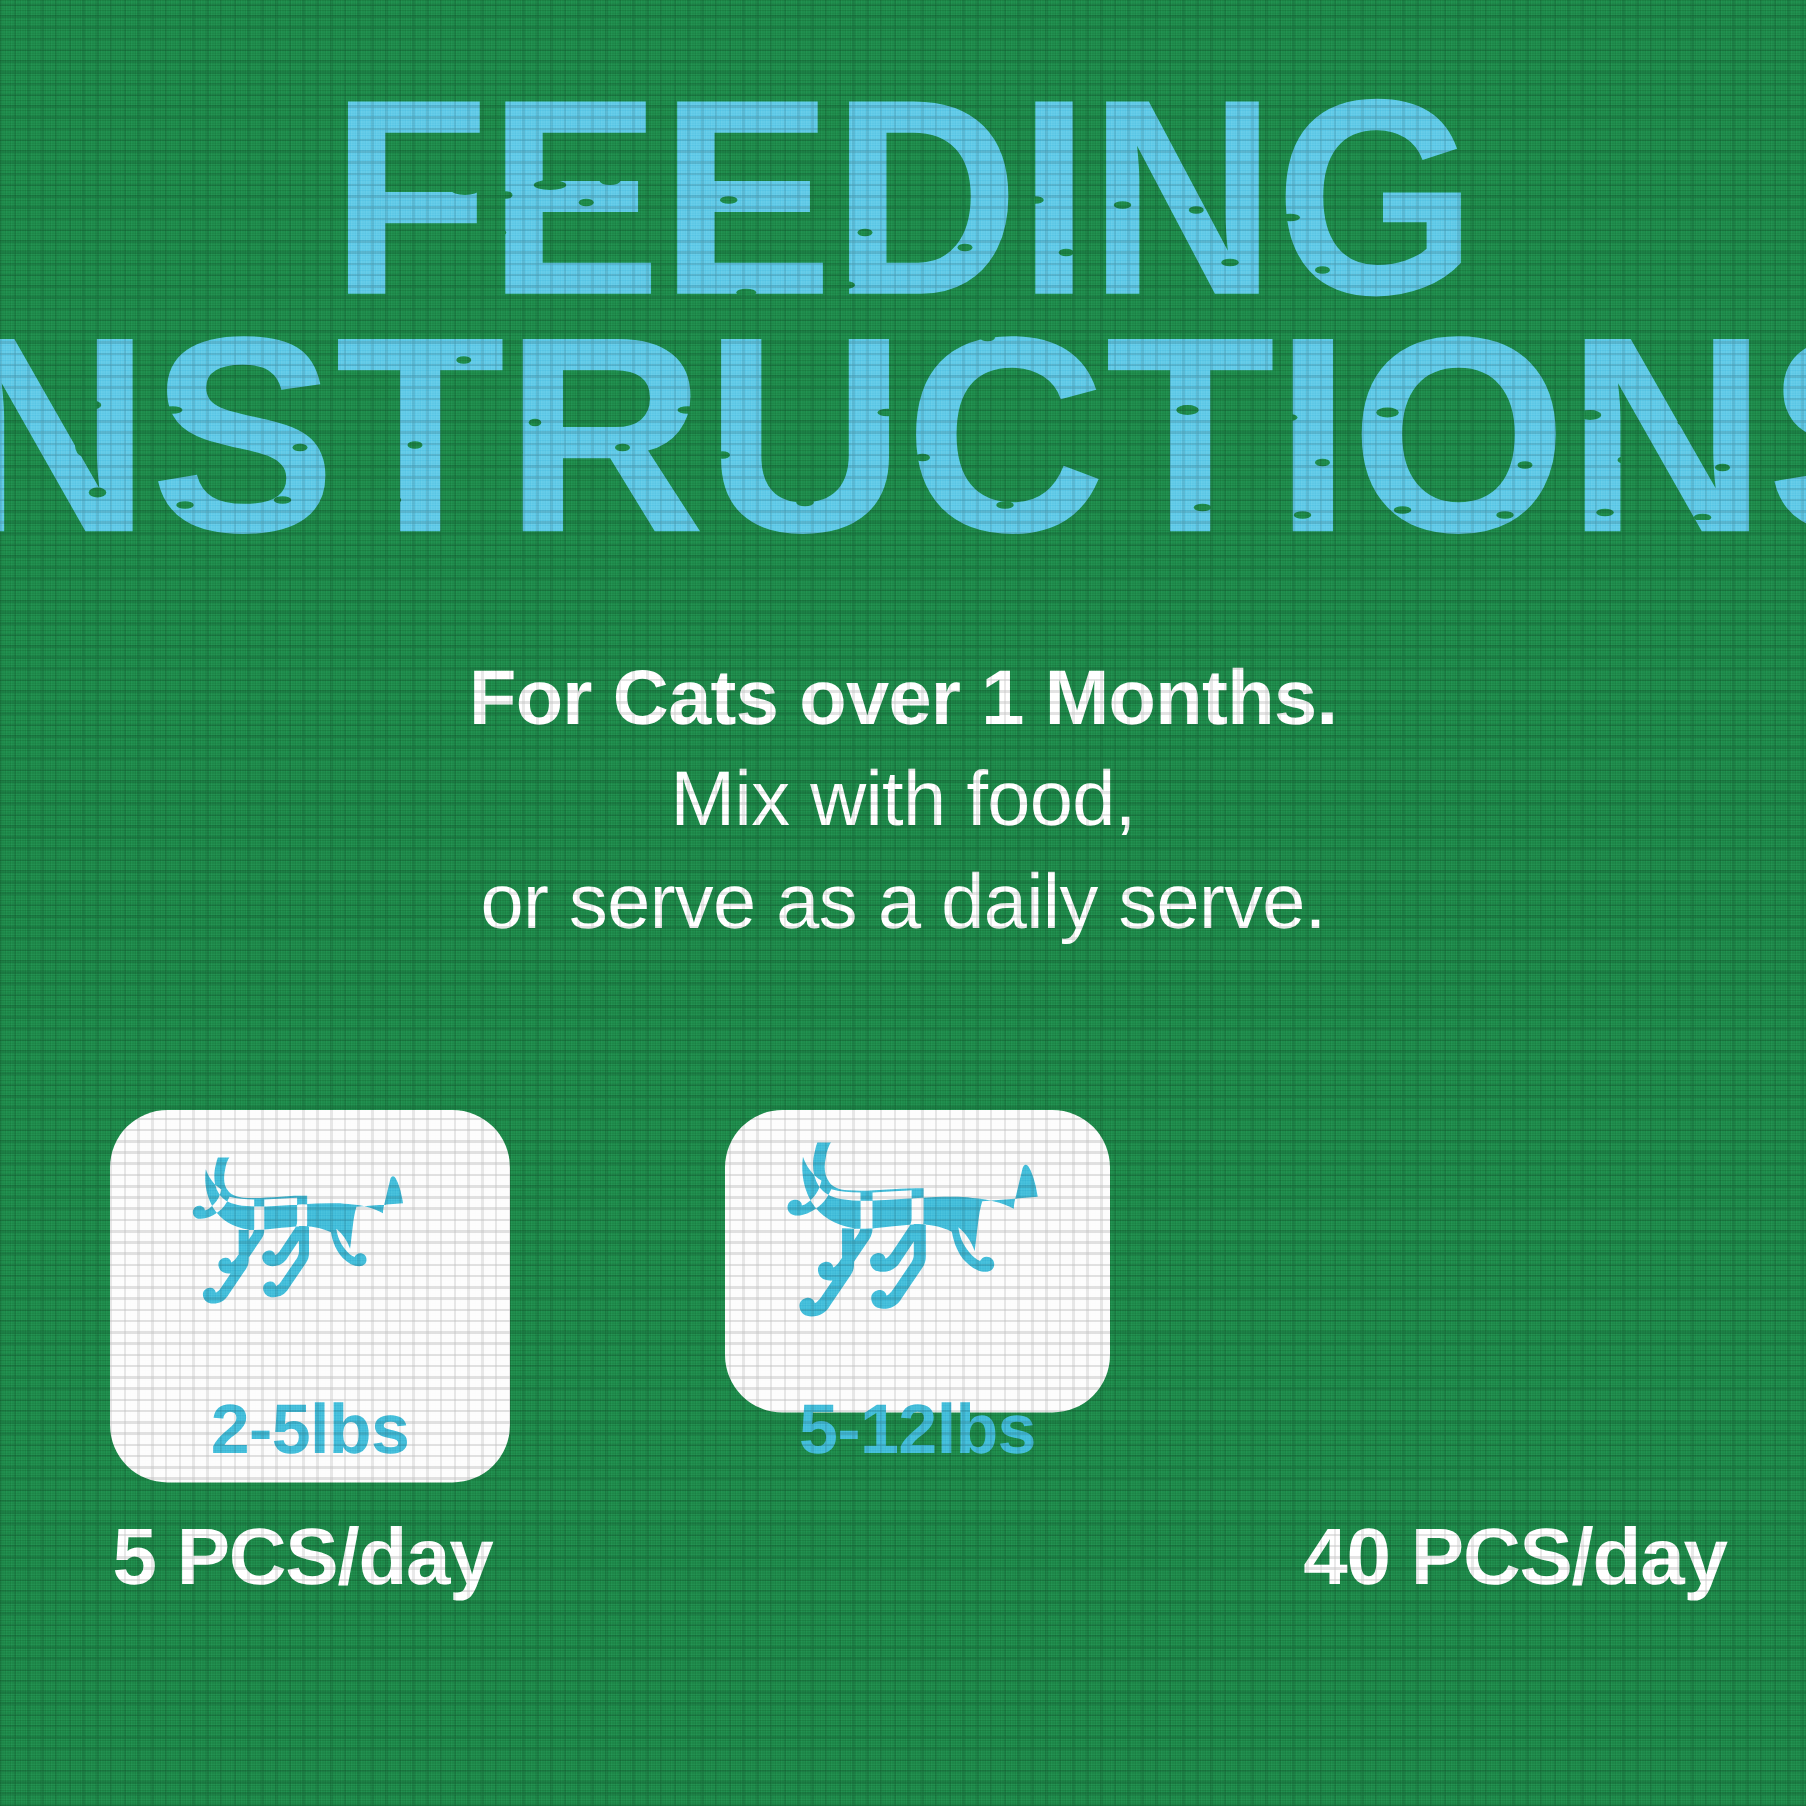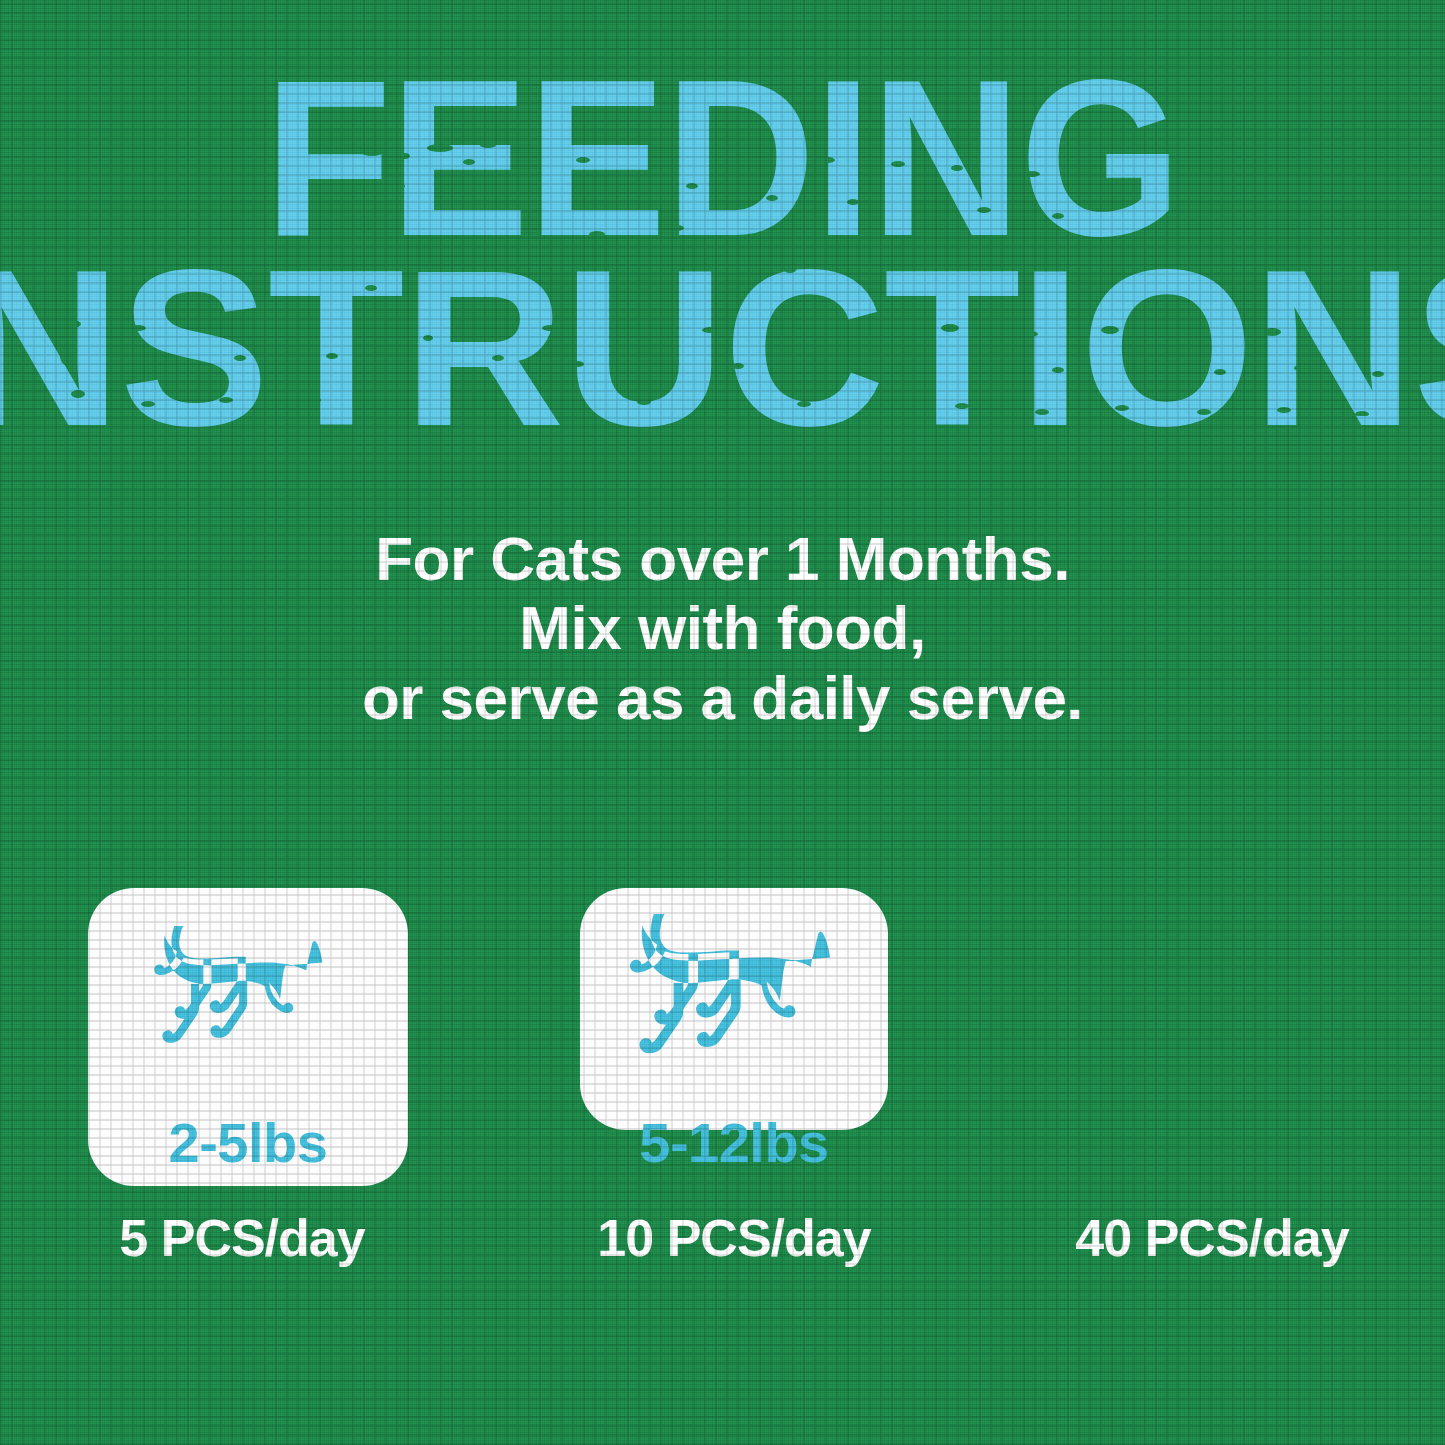--- a/index.html
+++ b/index.html
@@ -113,22 +113,23 @@
   #body-line-1 {
     display: block;
     font-size: 62px;
     font-weight: bold;
     letter-spacing: -0.5px;
     transform: scaleX(1.0);
   }
   .body-line-sub {
     display: block;
     font-size: 62px;
-    font-weight: bold;
+    font-weight: normal;
     letter-spacing: -0.5px;
+    margin-top: 12px;
   }
 
   
   #cards {
     position: absolute;
     left: 0;
     top: 888px;
     width: 1445px;
     height: 300px;
   }
@@ -175,21 +176,21 @@
     width: 1445px;
     height: 110px;
   }
   .dosage {
     position: absolute;
     top: 0;
     text-align: center;
     color: #ffffff;
     font-family: "Liberation Sans Narrow", "Liberation Sans", sans-serif;
     font-weight: bold;
-    font-size: 52px;
+    font-size: 64px;
     letter-spacing: -1px;
     white-space: nowrap;
     user-select: none;
   }
   #dosage-0 { left: 60px;   width: 364px; }
   #dosage-1 { left: 538px;  width: 392px; }
   #dosage-2 { left: 1010px; width: 404px; }
 </style>
 </head>
 <body>
@@ -513,21 +514,20 @@
     </g>
         </svg>
         <div class="card-weight">5-12lbs</div>
       </div>
 
 
     </div>
 
     <div id="dosages">
       <div class="dosage" id="dosage-0">5 PCS/day</div>
-      <div class="dosage" id="dosage-1">10 PCS/day</div>
       <div class="dosage" id="dosage-2">40 PCS/day</div>
     </div>
 
   </div>
 
   <div id="texture"></div>
   <div id="texture2"></div>
 </div>
 
 <svg width="0" height="0" style="position:absolute" aria-hidden="true">

